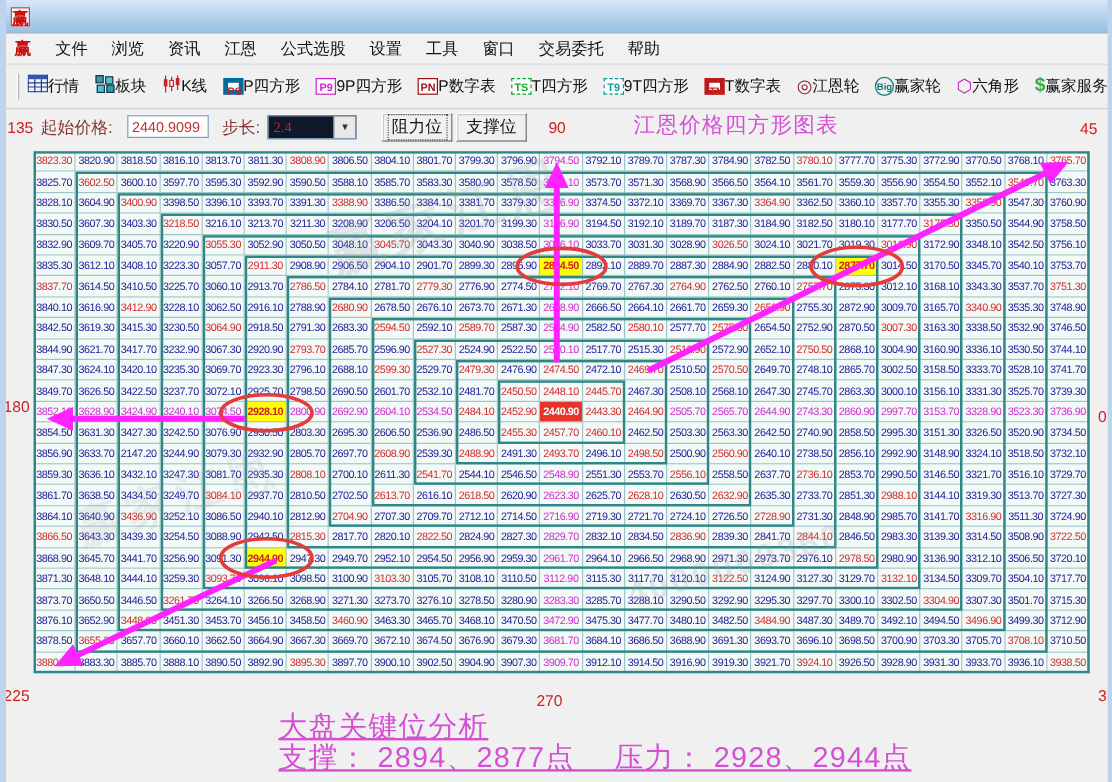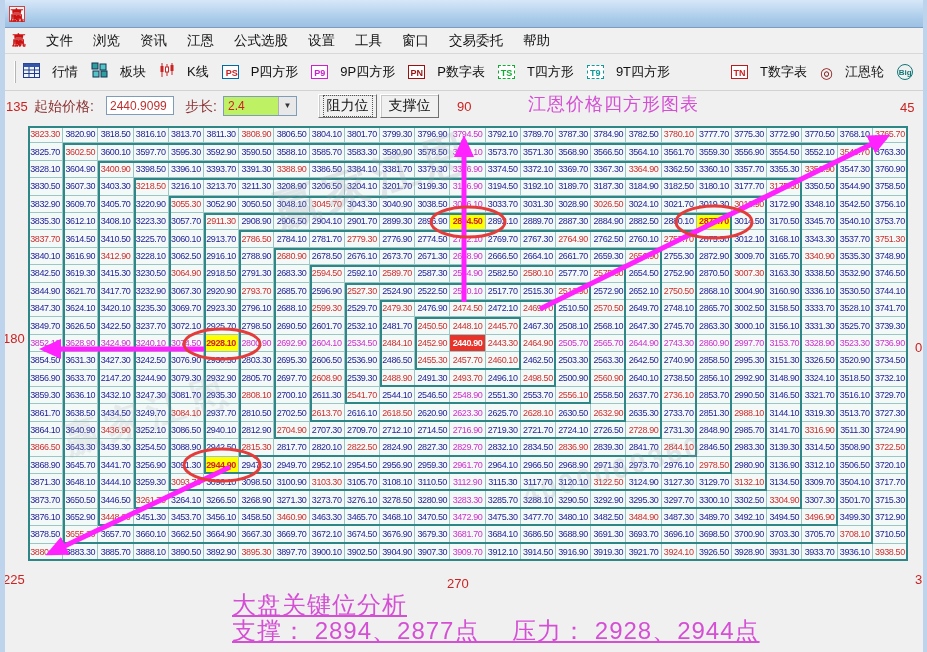--- a/index.html
+++ b/index.html
@@ -19,41 +19,41 @@
   
   .menubar{position:absolute;left:0;top:28px;width:927px;height:25px;background:#f1f1f1;
            border-bottom:1px solid #d8d8d8;display:flex;align-items:center;z-index:40;}
   .menu-brand{color:#cc1111;font-weight:bold;font-size:14px;padding:0 10px 0 12px;}
   .menu-item{font-size:13.5px;color:#111;padding:3px 10px;cursor:default;}
   
   .toolbar{position:absolute;left:0;top:54px;width:927px;height:36px;background:#f0f0f0;
            border-bottom:1px solid #d2d2d2;display:flex;align-items:center;z-index:40;}
   .tb-grip{width:3px;height:22px;border-left:1px solid #fff;border-right:1px solid #b5b5b5;margin:0 7px 0 14px;}
   .tb-item{display:flex;align-items:center;margin-right:13px;cursor:default;}
-  .tb-item .lbl{font-size:13px;color:#111;margin-left:12px;white-space:nowrap;text-align:center;}
+  .tb-item .lbl{font-size:13px;color:#111;margin-left:0;white-space:nowrap;text-align:center;}
   .badge{display:inline-block;width:17px;height:14px;line-height:14px;text-align:center;
          font-size:9px;font-weight:bold;box-sizing:border-box;background:#fdfdfd;}
-  .b-ps{border:1px solid #0369a1;color:#cc2222;text-align:right;}
+  .b-ps{border:4px solid #0369a1;color:#cc2222;}
   .b-p9{border:1px solid #cc22cc;color:#cc22cc;}
   .b-pn{border:1px solid #991111;color:#991111;}
   .b-ts{border:1px dashed #11aa33;color:#11aa33;}
   .b-t9{border:1px dashed #119999;color:#119999;}
-  .b-tn{border:1px solid #b91c1c;color:#cc2222;margin-left:48px;}
+  .b-tn{border:4px solid #b91c1c;color:#cc2222;}
   .ic-wheel{color:#881111;font-size:15px;line-height:15px;}
   .ic-big{display:inline-block;width:16px;height:16px;border:1px solid #117777;border-radius:50%;
           color:#117777;font-size:8px;line-height:16px;text-align:center;box-sizing:border-box;font-weight:bold;}
   .ic-hex{color:#bb22bb;font-size:15px;line-height:15px;}
   .ic-dollar{color:#33aa44;font-size:16px;font-weight:bold;}
   
   .controlbar{position:absolute;left:0;top:90px;width:832px;height:34px;background:#f0f0f0;z-index:30;}
   .corner-label{position:absolute;color:#cc2222;font-size:13px;z-index:35;}
   .ctl-label{position:absolute;font-size:14px;color:#8b3333;}
   .ctl-input{position:absolute;width:68px;height:19px;background:#fff;border:1px solid #7f9db9;
              font-size:12px;color:#c03030;padding:0 3px;box-sizing:border-box;}
-  .combo{position:absolute;width:74px;height:20px;background:#bef264;border:1px solid #7f9db9;box-sizing:border-box;}
+  .combo{position:absolute;width:74px;height:20px;background:#0f172a;border:1px solid #7f9db9;box-sizing:border-box;font-family:Liberation Serif, serif;}
   .combo .val{position:absolute;left:4px;top:2px;font-size:12px;color:#cc2222;}
   .combo .drop{position:absolute;right:0;top:0;width:17px;height:18px;background:#e8e8e8;
                border-left:1px solid #b0b0b0;font-size:8px;color:#333;text-align:center;line-height:18px;}
   .pushbtn{position:absolute;width:59px;height:24px;background:#f0f0f0;font-size:14px;color:#111;
            border-top:1px solid #fff;border-left:1px solid #fff;border-right:1px solid #707070;
            border-bottom:1px solid #707070;box-shadow:1px 1px 0 #c8c8c8 inset;
            display:flex;align-items:center;justify-content:center;box-sizing:border-box;}
   .pushbtn.focused span{outline:1px dotted #555;padding:1px 3px;}
   .chart-title{position:absolute;font-size:18px;color:#d54fd5;letter-spacing:1px;z-index:35;}
   

